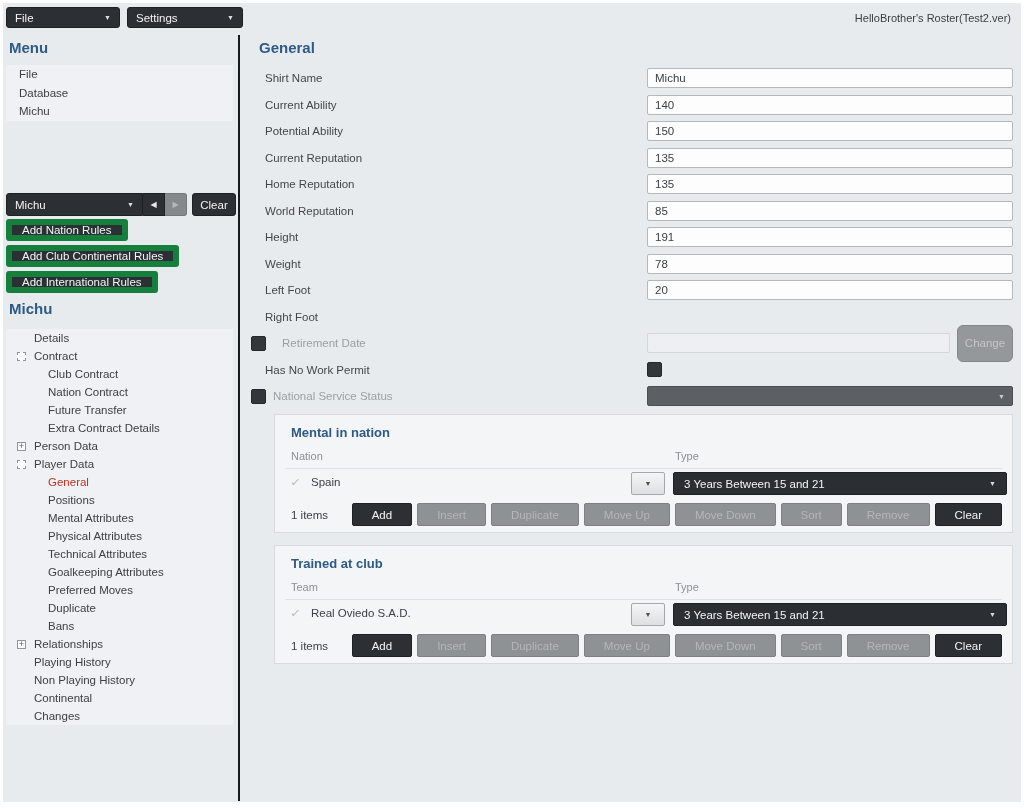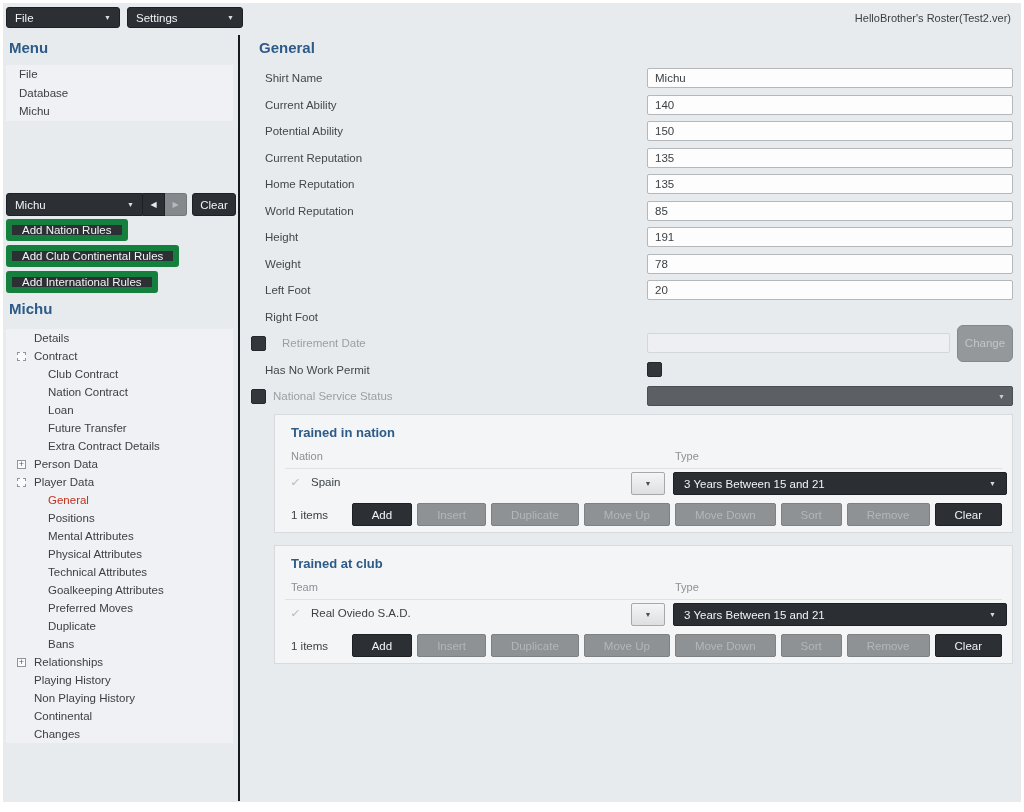--- a/index.html
+++ b/index.html
@@ -153,23 +153,20 @@
         </span>
         <span>Contract</span>
       </div>
     <div class="titem lv1">
         <span>Club Contract</span>
       </div>
     <div class="titem lv1">
         <span>Nation Contract</span>
       </div>
     <div class="titem lv1">
-        <span>Loan</span>
-      </div>
-    <div class="titem lv1">
         <span>Future Transfer</span>
       </div>
     <div class="titem lv1">
         <span>Extra Contract Details</span>
       </div>
     <div class="titem lv0">
         <span class="tgut">
           <span class="ticon">+</span>
         </span>
         <span>Person Data</span>
@@ -285,21 +282,21 @@
     <div class="frow">
       <span class="chk lead"></span>
       <span class="flabel dim" style="margin-left:0;">National Service Status</span>
       <span class="ns-dd">
           <span class="caret">▼</span>
         </span>
     </div>
   </div>
 
   <div class="panel" id="panel-0">
-    <div class="ptitle">Trained in nation</div>
+    <div class="ptitle">Mental in nation</div>
     <div class="pcols">
       <span class="pcol1">Nation</span>
       <span class="pcol2">Type</span>
     </div>
     <div class="prow">
       <span class="check-ic">✓</span>
       <span class="pname">Spain</span>
       <span class="mini-dd">
           <span class="caret">▼</span>
         </span>

